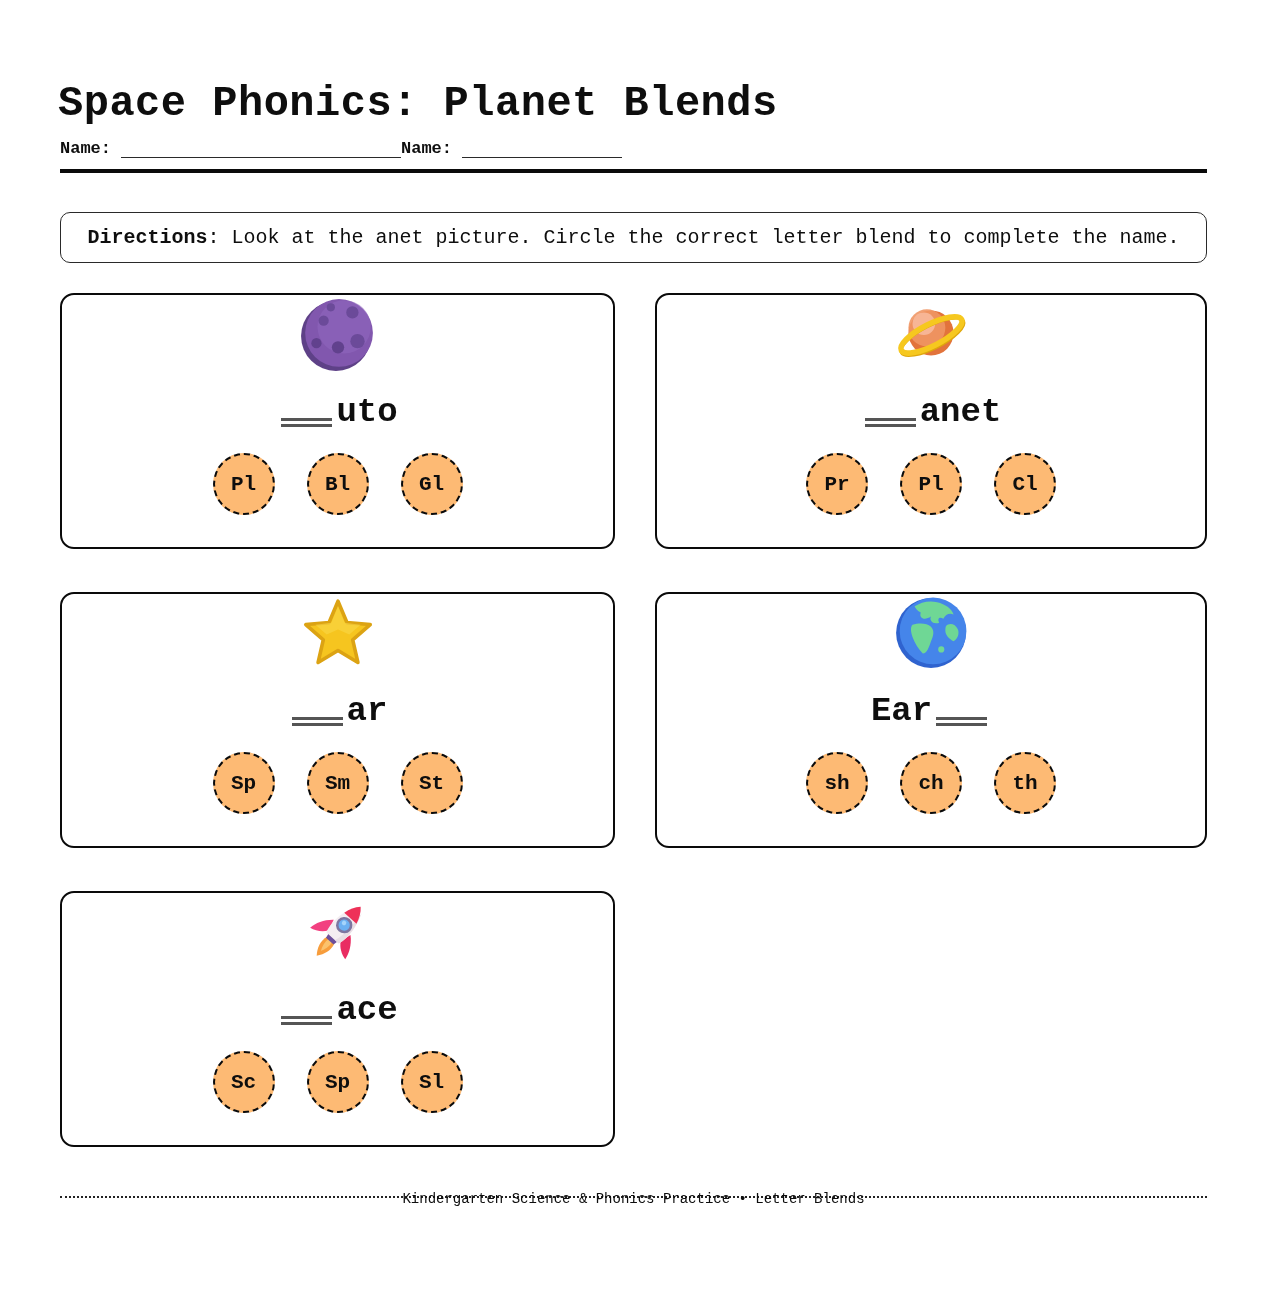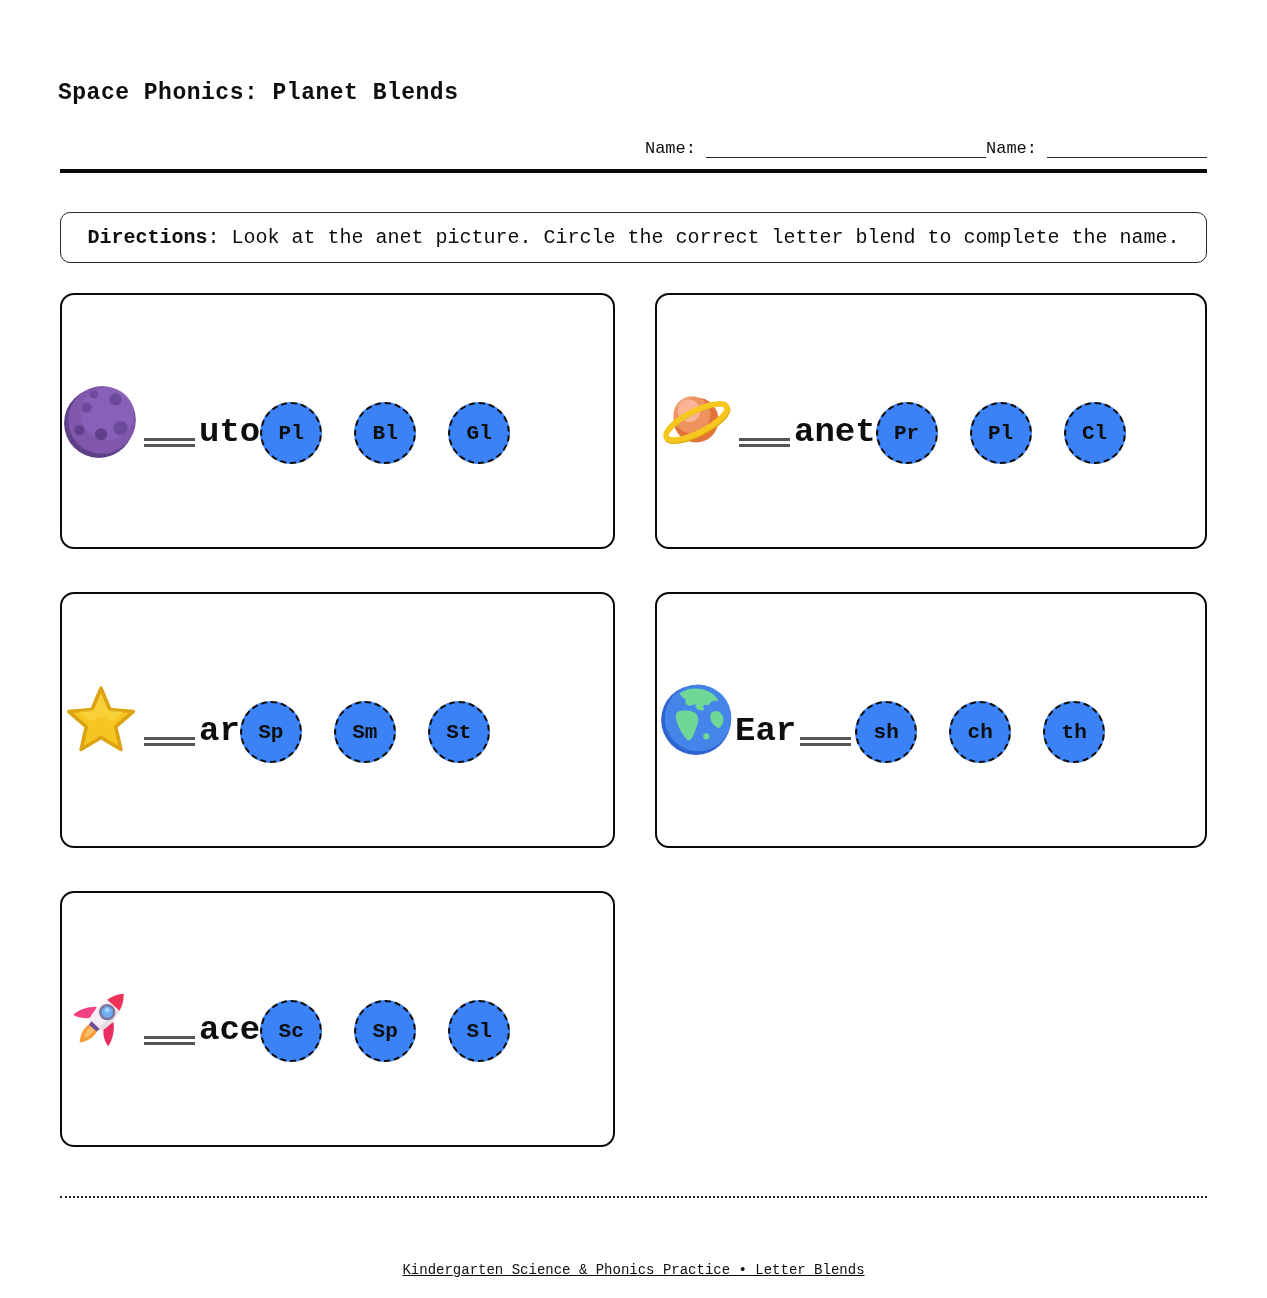--- a/index.html
+++ b/index.html
@@ -2,66 +2,66 @@
 <html><head>
 <meta charset="utf-8">
 <style>
   html,body { margin:0; padding:0; background:#ffffff; }
   .sheet {
     position:relative; width:1267px; height:1298px; background:#ffffff;
     font-family:"Liberation Mono", monospace; color:#0e0e0e; overflow:hidden;
   }
   .title {
     position:absolute; left:58px; top:80px;
-    font-size:23px; font-weight:bold; letter-spacing:0.5px;
+    font-size:42px; font-weight:bold; letter-spacing:0.5px;
   }
   .name-date-row {
     position:absolute; left:60px; top:137px; width:1147px;
-    display:flex; justify-content:flex-end; align-items:flex-end; font-size:17px;
+    display:flex; justify-content:flex-start; align-items:flex-end; font-size:17px;font-weight:bold;
   }
   .nd-group { display:flex; align-items:flex-end; gap:10px; }
   .write-line { border-bottom:1.7px solid #2a2a2a; height:1.15em; }
   .name-line { width:280px; }
   .date-line { width:160px; }
   .heavy-rule { position:absolute; left:60px; top:169px; width:1147px; height:3.5px; background:#0a0a0a; }
   .directions-box {
     position:absolute; left:60px; top:212px; width:1147px; height:51px; box-sizing:border-box;
     border:1.6px solid #2a2a2a; border-radius:10px;
     display:flex; align-items:center; justify-content:center; font-size:20px; white-space:pre;
   }
   .directions-box b { font-weight:bold; }
   .card-grid {
     position:absolute; left:60px; top:293px;
     display:grid; grid-template-columns:555px 552px; column-gap:40px; row-gap:43px;
   }
   .card {
     height:256px; box-sizing:border-box;
     border:2.2px solid #0a0a0a; border-radius:14px;
-    display:flex; flex-direction:row; align-items:center; padding-top:0;
+    display:flex; flex-direction:column; align-items:center; padding-top:0;
   }
   .emoji { width:78px; height:78px; }
   .emoji svg { width:78px; height:78px; display:block; }
   .word {
     margin-top:22px; font-size:34px; font-weight:bold; line-height:34px;
     display:flex; align-items:flex-end;
   }
   .blank { position:relative; width:55px; height:34px; margin:0 2px; }
   .blank::before, .blank::after {
     content:""; position:absolute; left:2px; right:2px; height:3px; background:#555;
   }
   .blank::before { bottom:8px; }
   .blank::after  { bottom:2px; }
   .options { margin-top:24px; display:flex; gap:32px; }
   .option-circle {
     width:62px; height:62px; box-sizing:border-box; border:2.6px dashed #0a0a0a; border-radius:50%;
     display:flex; align-items:center; justify-content:center;
-    font-size:21px; font-weight:bold; cursor:pointer; background:#3b82f6;
+    font-size:21px; font-weight:bold; cursor:pointer; background:#fdba74;
   }
   .footer-rule { position:absolute; left:60px; top:1196px; width:1147px; border-top:2px dotted #222; }
-  .footer-text { position:absolute; left:0; top:1262px; width:100%; text-align:center; font-size:14px;text-decoration:underline; }
+  .footer-text { position:absolute; left:0; top:1191px; width:100%; text-align:center; font-size:14px; }
 </style>
 </head>
 <body>
 
 <div class="sheet">
 
   <div class="title">Space Phonics: Planet Blends</div>
 
   <div class="name-date-row">
     <div class="nd-group">

